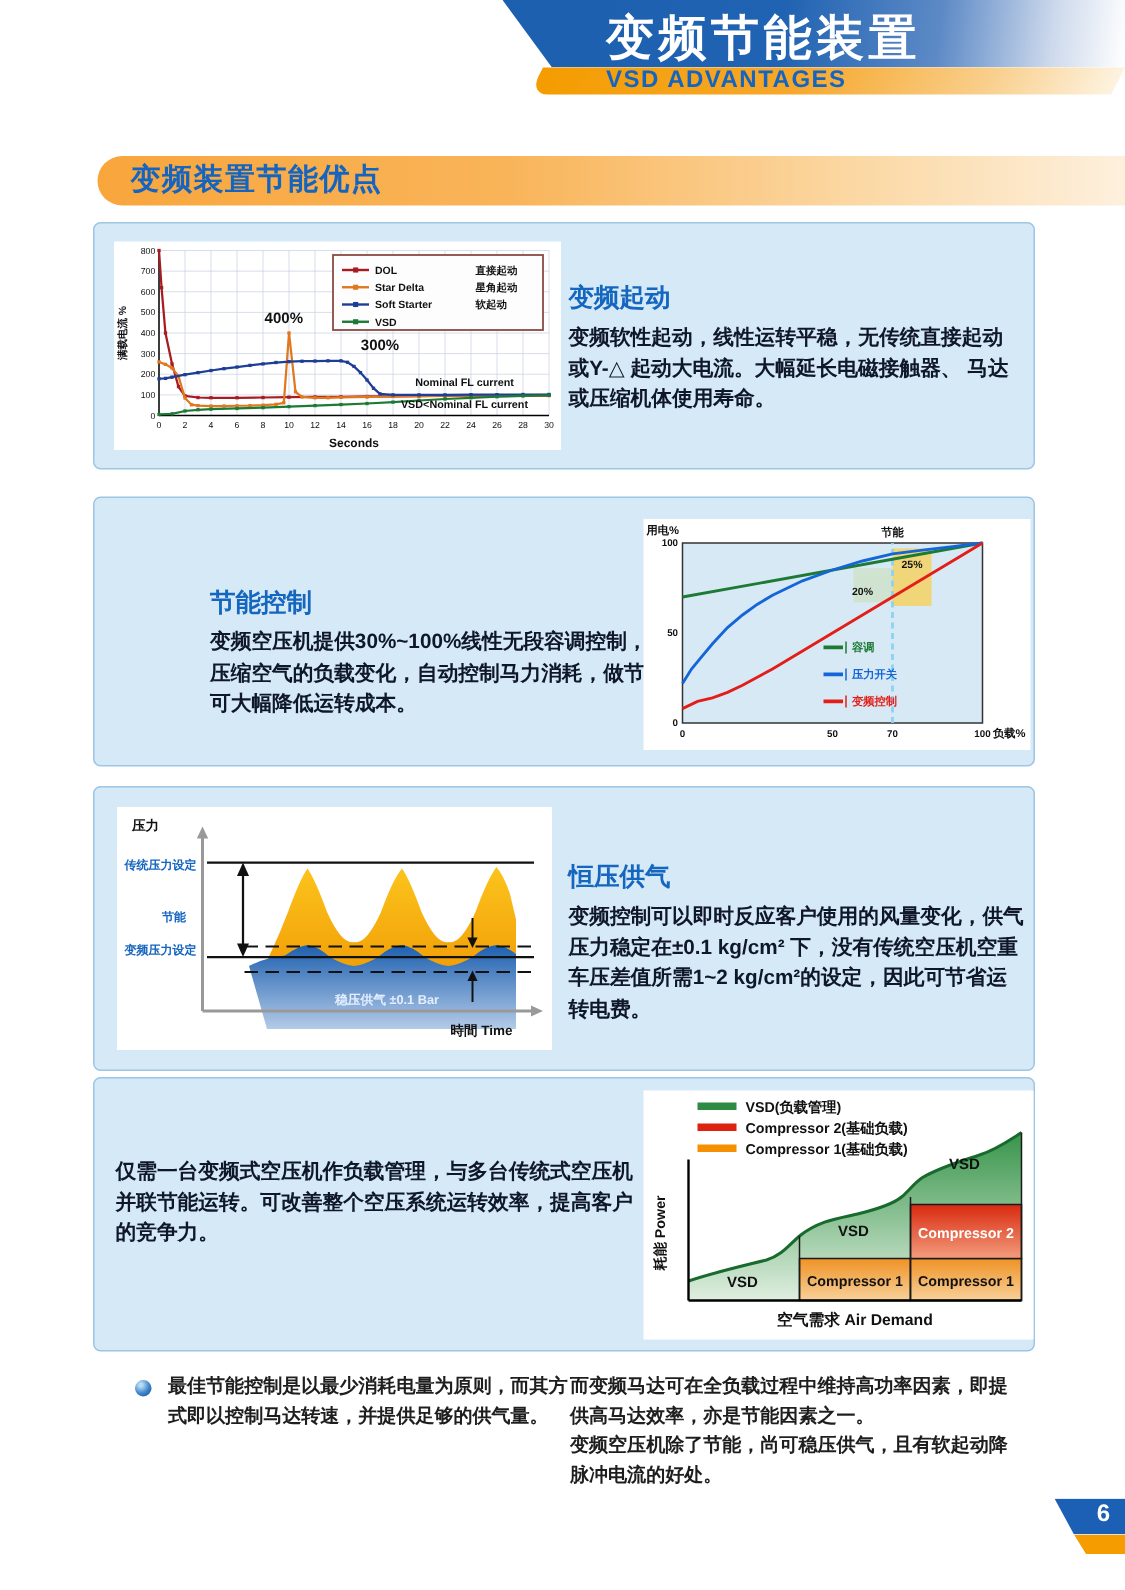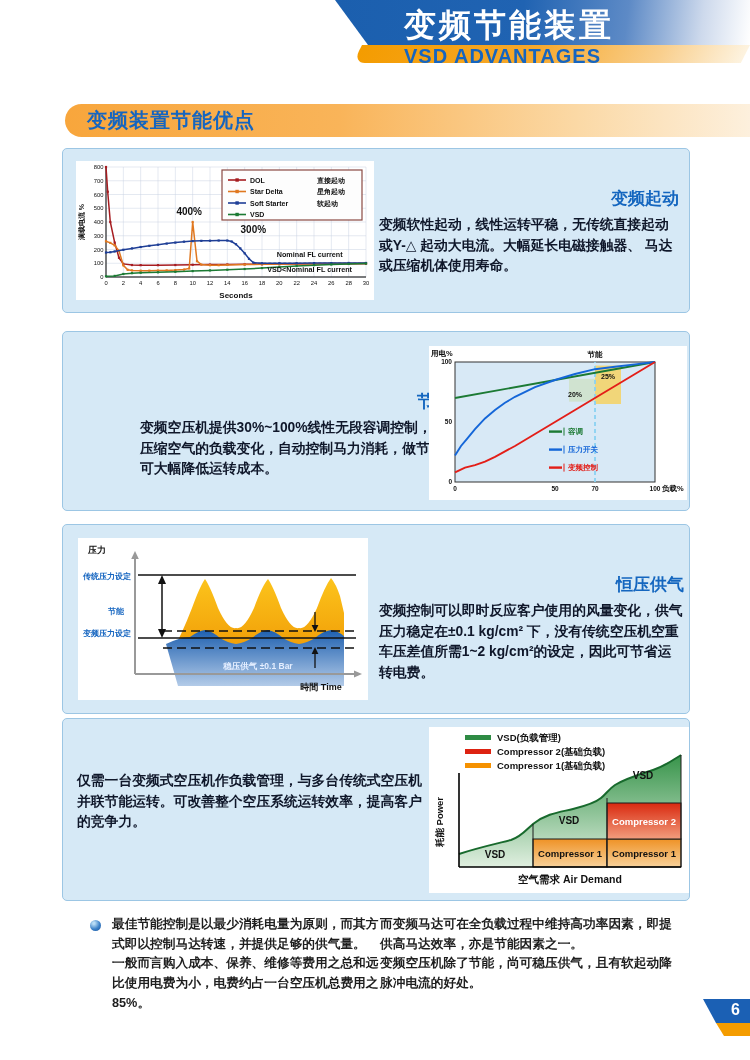--- a/index.html
+++ b/index.html
@@ -6,34 +6,34 @@
   .page{position:relative;width:750px;height:1060px;background:#fff;overflow:hidden;
         font-family:"Liberation Sans","DejaVu Sans",sans-serif;}
   
   .hdr-blue{position:absolute;top:0;left:335px;width:415px;height:45px;
     background:linear-gradient(97deg,#1b5fae 0%,#2063b2 45%,#5d8ac6 70%,#cdd9ec 88%,#ffffff 100%);
     clip-path:polygon(0 0,415px 0,415px 45px,33px 45px);}
   .hdr-title{position:absolute;top:4px;left:404px;font-size:32px;font-weight:bold;color:#ffffff;letter-spacing:3px;}
   .hdr-orange{position:absolute;top:45px;left:362px;width:388px;height:18px;
     background:linear-gradient(to right,#f49c00 0%,#f6a82c 45%,#f9cf8d 78%,#fdf3e0 100%);
     transform:skewX(-27deg);transform-origin:top right;border-radius:0 0 0 12px;}
-  .hdr-sub{position:absolute;top:45px;left:404px;font-size:20px;font-weight:bold;color:#1565c0;letter-spacing:1px;text-align:center;}
+  .hdr-sub{position:absolute;top:45px;left:404px;font-size:16px;font-weight:bold;color:#1565c0;letter-spacing:1px;text-align:center;}
   
   .banner{position:absolute;top:104px;left:65px;width:685px;height:33px;border-radius:17px 0 0 17px;
     background:linear-gradient(to right,#f8a63c 0%,#f9b459 40%,#fbd9a6 75%,#fdf0dd 100%);}
   .banner span{display:inline-block;font-size:20px;font-weight:bold;color:#1565c0;line-height:33px;padding-left:22px;letter-spacing:1px;}
   
   .panel{position:absolute;left:62px;width:626px;background:#d6e9f6;border:1px solid #9cc6e4;border-radius:5px;}
   #p1{top:148px;height:163px}
   #p2{top:331px;height:178px}
   #p3{top:524px;height:188px}
   #p4{top:718px;height:181px}
   .chartbox{position:absolute;background:#ffffff;}
   .ptext{position:absolute;}
-  .p-title{font-size:17px;font-weight:bold;color:#1466bf;margin:0 0 5px 0;text-align:right;}
+  .p-title{font-size:17px;font-weight:bold;color:#1466bf;margin:0 0 5px 0;}
   .p-body{font-size:13.8px;font-weight:600;color:#0f172a;line-height:1.5;margin:0;}
   
   .note{position:absolute;}
   .note p{font-size:12.7px;font-weight:600;color:#1e1e1e;line-height:1.55;margin:0;}
   .bullet{position:absolute;left:90px;top:920px;width:11px;height:11px;border-radius:50%;
     background:radial-gradient(circle at 35% 30%,#b8dcf5 10%,#3d82c8 55%,#14509c 100%);}
   
   .pg-blue{position:absolute;left:703px;top:999px;width:47px;height:24px;background:#1b60b4;
     clip-path:polygon(0 0,47px 0,47px 24px,13px 24px);}
   .pg-num{position:absolute;right:10px;top:1001px;font-size:16px;font-weight:bold;color:#fff;}
@@ -362,21 +362,20 @@
         <text x="214" y="52" font-size="10" fill="#111" text-anchor="middle" font-weight="bold">VSD</text>
         <text x="141" y="130" font-size="9.5" fill="#111" text-anchor="middle" font-weight="bold">Compressor 1</text>
         <text x="215" y="130" font-size="9.5" fill="#111" text-anchor="middle" font-weight="bold">Compressor 1</text>
         <text x="215" y="98" font-size="9.5" fill="#fff" text-anchor="middle" font-weight="bold">Compressor 2</text>
       </svg>
   </div>
 
   <span class="bullet"></span>
   <div class="note" style="left:112px;top:915px;width:268px;">
     <p>最佳节能控制是以最少消耗电量为原则，而其方式即以控制马达转速，并提供足够的供气量。</p>
-    <p>一般而言购入成本、保养、维修等费用之总和远比使用电费为小，电费约占一台空压机总费用之85%。</p>
   </div>
   <div class="note" style="left:380px;top:915px;width:300px;">
     <p>而变频马达可在全负载过程中维持高功率因素，即提供高马达效率，亦是节能因素之一。</p>
     <p>变频空压机除了节能，尚可稳压供气，且有软起动降脉冲电流的好处。</p>
   </div>
 
   <div class="pg-blue"></div>
   <div class="pg-orange"></div>
   <div class="pg-num">6</div>
 

